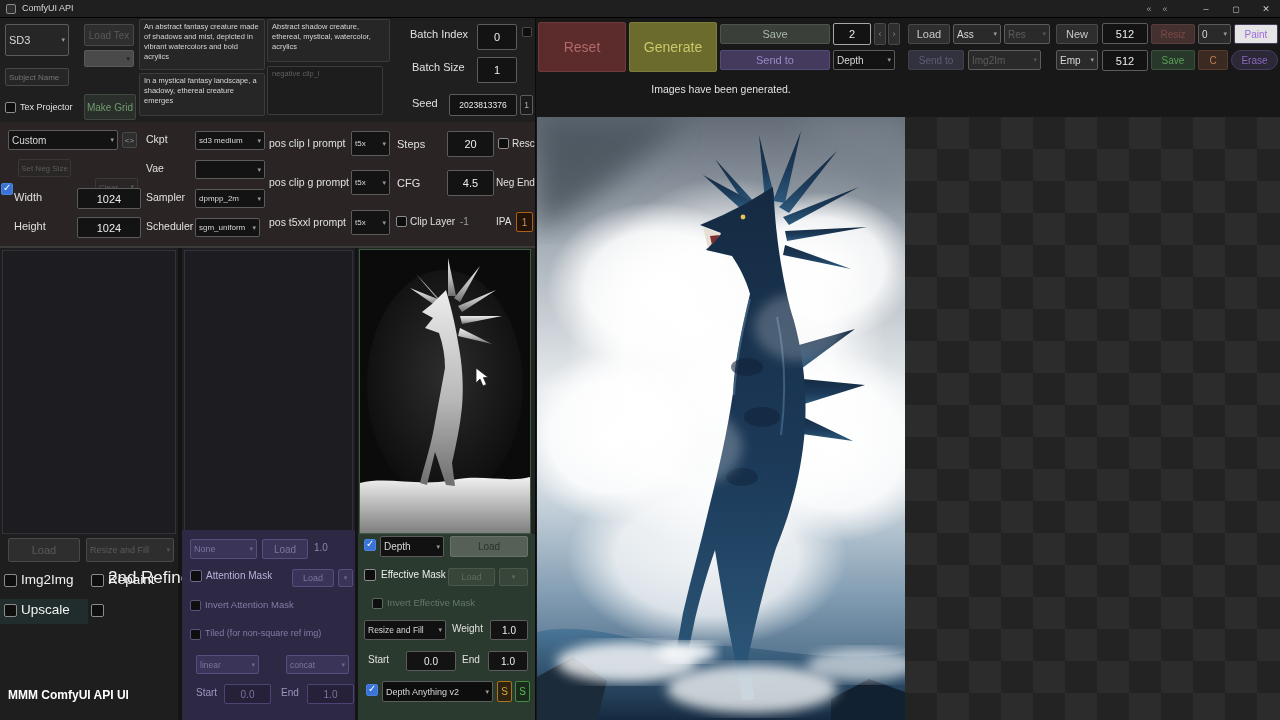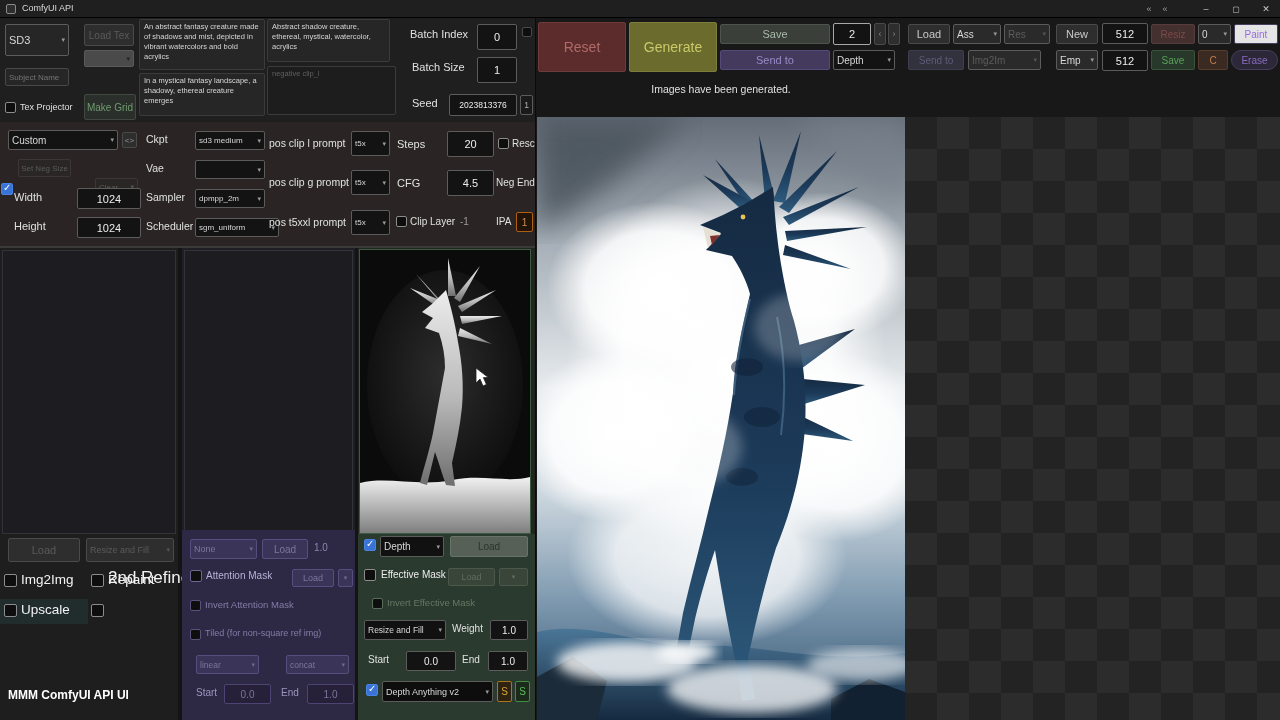--- a/index.html
+++ b/index.html
@@ -168,21 +168,21 @@
       <span class="ar" style="color:#222;">▾</span>
     </div>
     <input class="input" style="left: 5px; top: 68px; width: 64px; height: 18px; font-size: 8px; text-align: left; padding: 0px 3px; background: rgb(38, 38, 38); border-color: rgb(72, 72, 72); color: rgb(138, 138, 138);" placeholder="Subject Name">
     <div class="btn" style="left:84px;top:94px;width:52px;height:26px;background:#2b2f2b;border-color:#404840;color:#6f9b6f;font-size:10px;">Make Grid</div>
     <span class="cb" style="left:5px;top:102px;width:11px;height:11px;"></span>
     <span class="lbl" style="left:20px;top:102px;font-size:9px;">Tex Projector</span>
 
     <div class="ta" style="left:139px;top:19px;width:126px;height:51px;">An abstract fantasy creature made of shadows and mist, depicted in vibrant watercolors and bold acrylics</div>
     <div class="ta" style="left:267px;top:19px;width:123px;height:43px;">Abstract shadow creature, ethereal, mystical, watercolor, acrylics</div>
     <div class="ta" style="left:139px;top:73px;width:126px;height:43px;">In a mystical fantasy landscape, a shadowy, ethereal creature emerges</div>
-    <div class="ta" style="left:267px;top:66px;width:129px;height:49px;background:#1d1d1d;color:#5f5f5f;">negative clip_l</div>
+    <div class="ta" style="left:267px;top:66px;width:116px;height:49px;background:#1d1d1d;color:#5f5f5f;">negative clip_l</div>
 
     <span class="lbl" style="left:410px;top:28px;">Batch Index</span>
     <input class="input" style="left: 477px; top: 24px; width: 40px; height: 26px;" value="0">
     <span class="cb" style="left:522px;top:27px;width:10px;height:10px;border-color:#4a4a4a;"></span>
     <span class="lbl" style="left:412px;top:61px;">Batch Size</span>
     <input class="input" style="left: 477px; top: 57px; width: 40px; height: 26px;" value="1">
     <span class="lbl" style="left:412px;top:97px;">Seed</span>
     <input class="input" style="left: 449px; top: 94px; width: 68px; height: 22px; font-size: 8.5px;" value="2023813376">
     <div class="btn" style="left:520px;top:95px;width:13px;height:20px;background:#1a1a1a;border-color:#5c5c5c;color:#b0b0b0;font-size:8.5px;">1</div>
 
@@ -213,21 +213,21 @@
     <div class="dd" style="left:195px;top:160px;width:70px;height:19px;font-size:8px;">
       <span class="t"></span>
       <span class="ar">▾</span>
     </div>
     <span class="lbl" style="left:146px;top:191px;font-size:10.5px;">Sampler</span>
     <div class="dd" style="left:195px;top:189px;width:70px;height:19px;font-size:8px;">
       <span class="t">dpmpp_2m</span>
       <span class="ar">▾</span>
     </div>
     <span class="lbl" style="left:146px;top:220px;font-size:10.5px;">Scheduler</span>
-    <div class="dd" style="left:195px;top:218px;width:84px;height:19px;font-size:8px;">
+    <div class="dd" style="left:195px;top:218px;width:65px;height:19px;font-size:8px;">
       <span class="t">sgm_uniform</span>
       <span class="ar">▾</span>
     </div>
 
     <span class="lbl" style="left:269px;top:137px;font-size:10.5px;">pos clip l prompt</span>
     <div class="dd" style="left:351px;top:131px;width:39px;height:25px;font-size:8px;">
       <span class="t">t5x</span>
       <span class="ar">▾</span>
     </div>
     <span class="lbl" style="left:269px;top:176px;font-size:10.5px;">pos clip g prompt</span>

